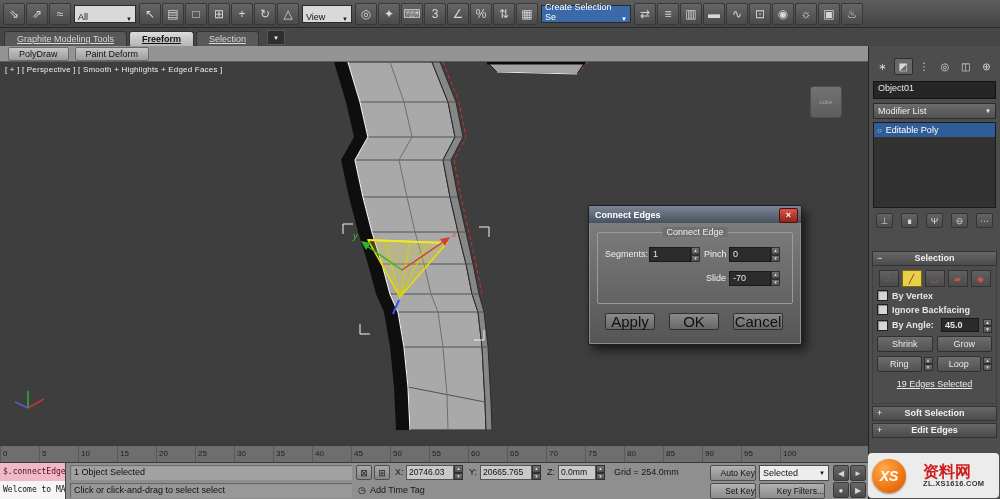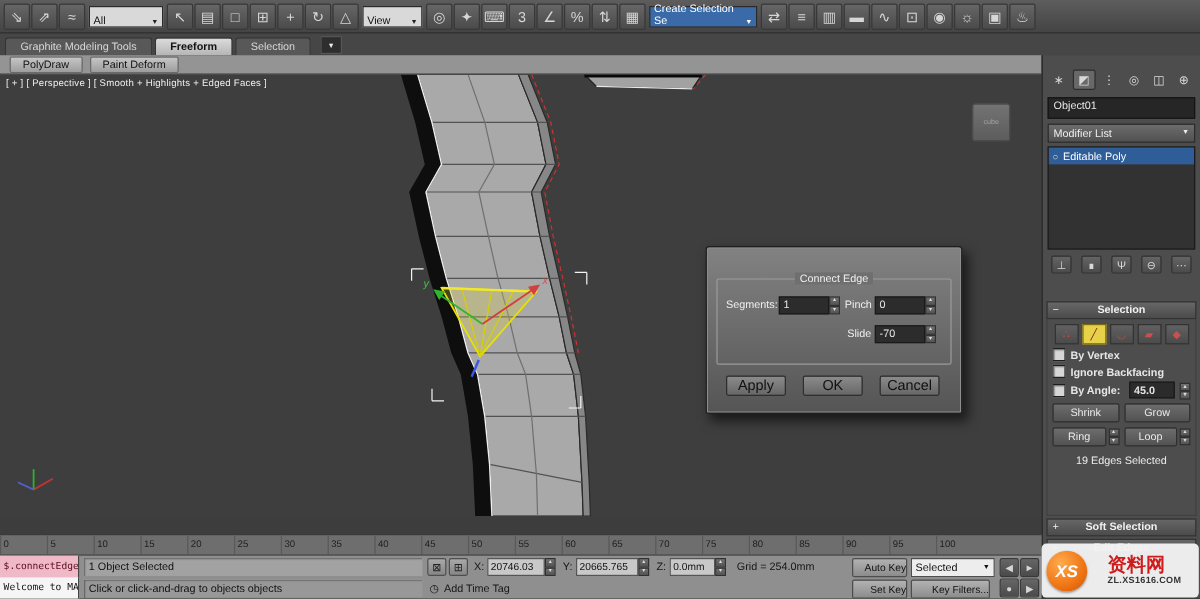--- a/index.html
+++ b/index.html
@@ -17,21 +17,21 @@
   .tbdrop{height:18px;background:#d9d9d9;color:#111;display:flex;align-items:flex-end;
           justify-content:space-between;padding:0 3px;border:1px solid #2a2a2a;box-sizing:border-box;}
   .tbdrop .arr{font-size:6px;margin-left:4px;color:#222;}
   .tbdrop.blue{background:#3a6ba8;color:#fff;}
   .tbdrop.blue .arr{color:#fff;}
 
   
   .ribbon{position:absolute;top:28px;left:0;width:1000px;height:18px;background:#464646;
           display:flex;align-items:flex-end;gap:2px;padding-left:4px;box-sizing:border-box;}
   .rtab{padding:2px 12px;font-size:9px;background:#585858;color:#d8d8d8;border:1px solid #333;
-        border-bottom:none;border-radius:3px 3px 0 0;}
+        border-bottom:none;border-radius:3px 3px 0 0;text-decoration:underline;}
   .rtab.active{background:linear-gradient(#dcdcdc,#b5b5b5);color:#111;font-weight:bold;}
   .rcfg{width:16px;height:13px;margin-left:6px;margin-bottom:1px;background:#2e2e2e;color:#eee;
         font-size:7px;display:flex;align-items:center;justify-content:center;border:1px solid #555;}
   .subbar{position:absolute;top:46px;left:0;width:868px;height:16px;background:#949494;
           display:flex;align-items:center;gap:6px;padding-left:8px;box-sizing:border-box;
           border-bottom:1px solid #5c5c5c;}
   .subtab{padding:1px 10px;font-size:9px;color:#111;background:linear-gradient(#c6c6c6,#9d9d9d);
           border:1px solid #6a6a6a;border-radius:2px;}
 
   
@@ -56,21 +56,21 @@
   .dgl{position:absolute;top:-6px;left:50%;transform:translateX(-50%);background:#6f6f6f;
        padding:0 4px;font-size:9px;color:#efefef;}
   .dlabel{position:absolute;font-size:9px;color:#efefef;}
   .dfield{position:absolute;display:flex;}
   .dval{width:34px;height:13px;background:#2c2c2c;color:#e6e6e6;font-size:9px;
         padding:0 3px;line-height:13px;border:1px solid #1a1a1a;}
   .spin{width:9px;height:15px;display:flex;flex-direction:column;}
   .spin span{flex:1;background:linear-gradient(#707070,#535353);border:1px solid #303030;
              font-size:5px;line-height:5px;color:#ddd;text-align:center;}
   .dbtn{position:absolute;width:48px;height:15px;background:linear-gradient(#8b8b8b,#676767);
-        border:1px solid #2e2e2e;border-radius:2px;color:#101010;font-size:12px;
+        border:1px solid #2e2e2e;border-radius:2px;color:#101010;font-size:15px;
         text-align:center;line-height:15px;}
 
   
   .cmdpanel{position:absolute;top:46px;left:868px;width:132px;height:453px;background:#4d4d4d;
             border-left:1px solid #262626;box-sizing:border-box;padding-top:12px;}
   .ptabs{display:flex;gap:2px;padding:0 4px 2px;}
   .ptab{width:17px;height:15px;display:flex;align-items:center;justify-content:center;font-size:10px;
         color:#d8d8d8;border:1px solid transparent;}
   .ptab.active{background:#686868;border:1px solid #2e2e2e;border-radius:2px;}
   .objname{margin:4px 4px 0;height:14px;background:#262626;color:#e8e8e8;font-size:9px;
@@ -104,21 +104,21 @@
   .btnrow{display:flex;gap:4px;margin:4px 1px;}
   .pbtn{flex:1;height:14px;background:linear-gradient(#6d6d6d,#525252);border:1px solid #2f2f2f;
         border-radius:2px;color:#e9e9e9;font-size:9px;text-align:center;line-height:14px;}
   .rl{display:flex;align-items:center;gap:2px;flex:1;}
   .pgroup{border:1px solid #6d6d6d;border-radius:2px;margin:7px 1px 4px;padding:6px 3px 4px;position:relative;}
   .pglabel{position:absolute;top:-6px;left:6px;background:#4d4d4d;font-size:8px;color:#e2e2e2;padding:0 3px;}
   .radrow{display:flex;gap:7px;}
   .prad{display:flex;align-items:center;gap:3px;font-size:8.5px;color:#e6e6e6;}
   .radio{width:8px;height:8px;border-radius:50%;background:#d8d8d8;border:1px solid #1d1d1d;position:relative;}
   .prad.active .radio::after{content:"";position:absolute;inset:2px;background:#181818;border-radius:50%;}
-  .selstatus{text-align:center;font-size:9px;color:#ececec;margin:7px 0 36px;}
+  .selstatus{text-align:center;font-size:9px;color:#ececec;margin:7px 0 10px;text-decoration:underline;}
 
   
   .timeslider{position:absolute;top:430px;left:0;width:868px;height:15px;background:#565656;
               border-top:1px solid #303030;box-shadow:inset 0 1px 2px rgba(0,0,0,.4);}
   .tshandle{position:absolute;left:18px;top:2px;width:60px;height:11px;border-radius:2px;
             background:linear-gradient(#d2d2d2,#9d9d9d);border:1px solid #2d2d2d;color:#111;
             font-size:8.5px;text-align:center;line-height:11px;}
   .ruler{position:absolute;top:445px;left:0;width:868px;height:17px;background:#6e6e6e;
          border-top:1px solid #3a3a3a;display:flex;overflow:hidden;}
   .tick{flex:0 0 39px;font-size:8px;color:#1e1e1e;border-left:1px solid #595959;
@@ -279,20 +279,24 @@
 
       <g>
         <line x1="28" y1="346" x2="44" y2="337" stroke="#c23434" stroke-width="1.5"></line>
         <line x1="28" y1="346" x2="28" y2="329" stroke="#2db22d" stroke-width="1.5"></line>
         <line x1="28" y1="346" x2="15" y2="340" stroke="#4e5fc8" stroke-width="1.5"></line>
       </g>
     </svg>
   </div>
 
   <div class="dialog">
+    <div class="dtitle">
+      <span>Connect Edges</span>
+      <span class="dclose">×</span>
+    </div>
     <div class="dgroup">
       <span class="dgl">Connect Edge</span>
     </div>
     <span class="dlabel" style="left:16px;top:43px;">Segments:</span>
     <div class="dfield" style="left:60px;top:41px;">
       <span class="dval">1</span>
       <span class="spin">
         <span>▴</span>
         <span>▾</span>
       </span>
@@ -469,21 +473,21 @@
         <span>▾</span>
       </span>
     </div>
     <span class="slabel" style="left:614px;top:2px;">Grid = 254.0mm</span>
     <div class="sbtn" style="left:710px;top:2px;width:46px;line-height:14px;">Auto Key</div>
     <div class="scombo" style="left:759px;top:2px;width:70px;">
       <span>Selected</span>
       <span class="arr">▼</span>
     </div>
 
-    <div class="sfield" style="left:70px;top:20px;width:282px;background:#989898;">Click or click-and-drag to objects objects</div>
+    <div class="sfield" style="left:70px;top:20px;width:282px;background:#989898;">Click or click-and-drag to select select</div>
     <span class="slabel" style="left:358px;top:20px;">◷</span>
     <span class="slabel" style="left:370px;top:20px;">Add Time Tag</span>
     <div class="sbtn" style="left:710px;top:20px;width:46px;line-height:14px;">Set Key</div>
     <div class="sbtn" style="left:759px;top:20px;width:66px;line-height:14px;">Key Filters...</div>
 
     <div class="transport">
         <span class="tbicon">◀</span>
         <span class="tbicon">►</span>
         <span class="tbicon">●</span>
         <span class="tbicon">▶</span>

